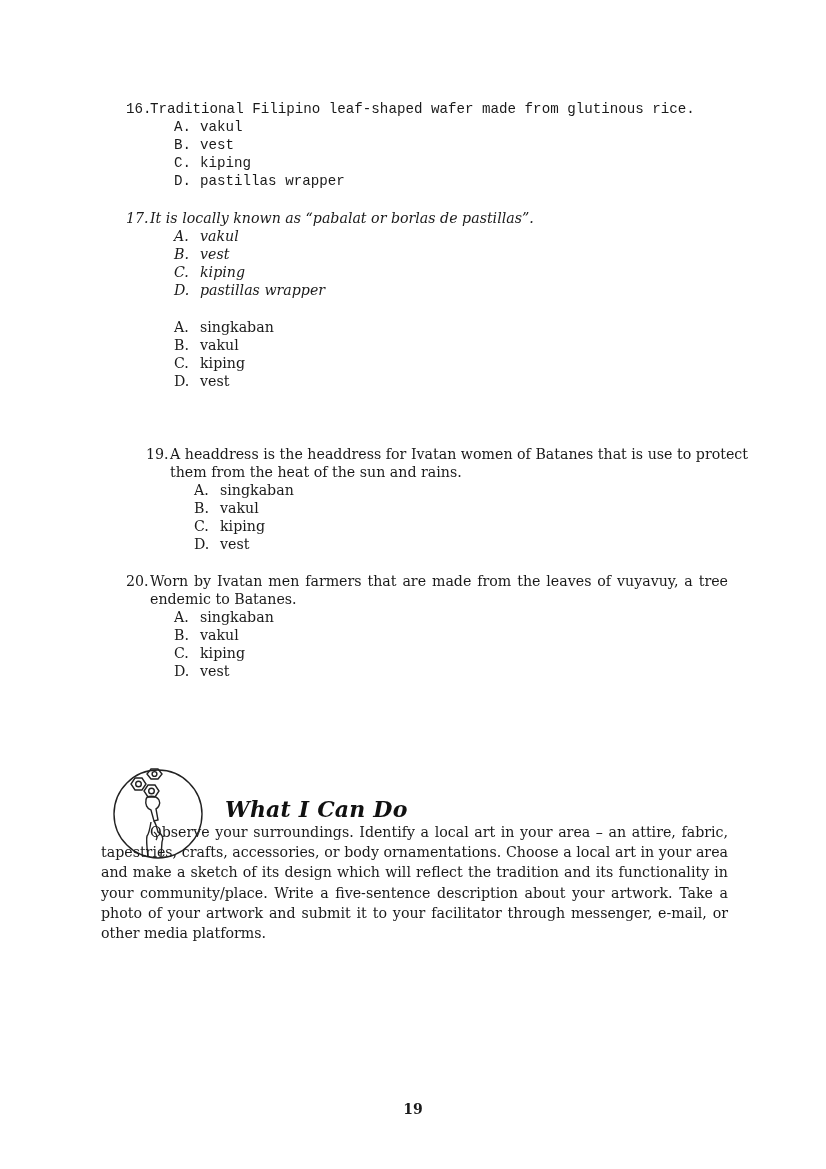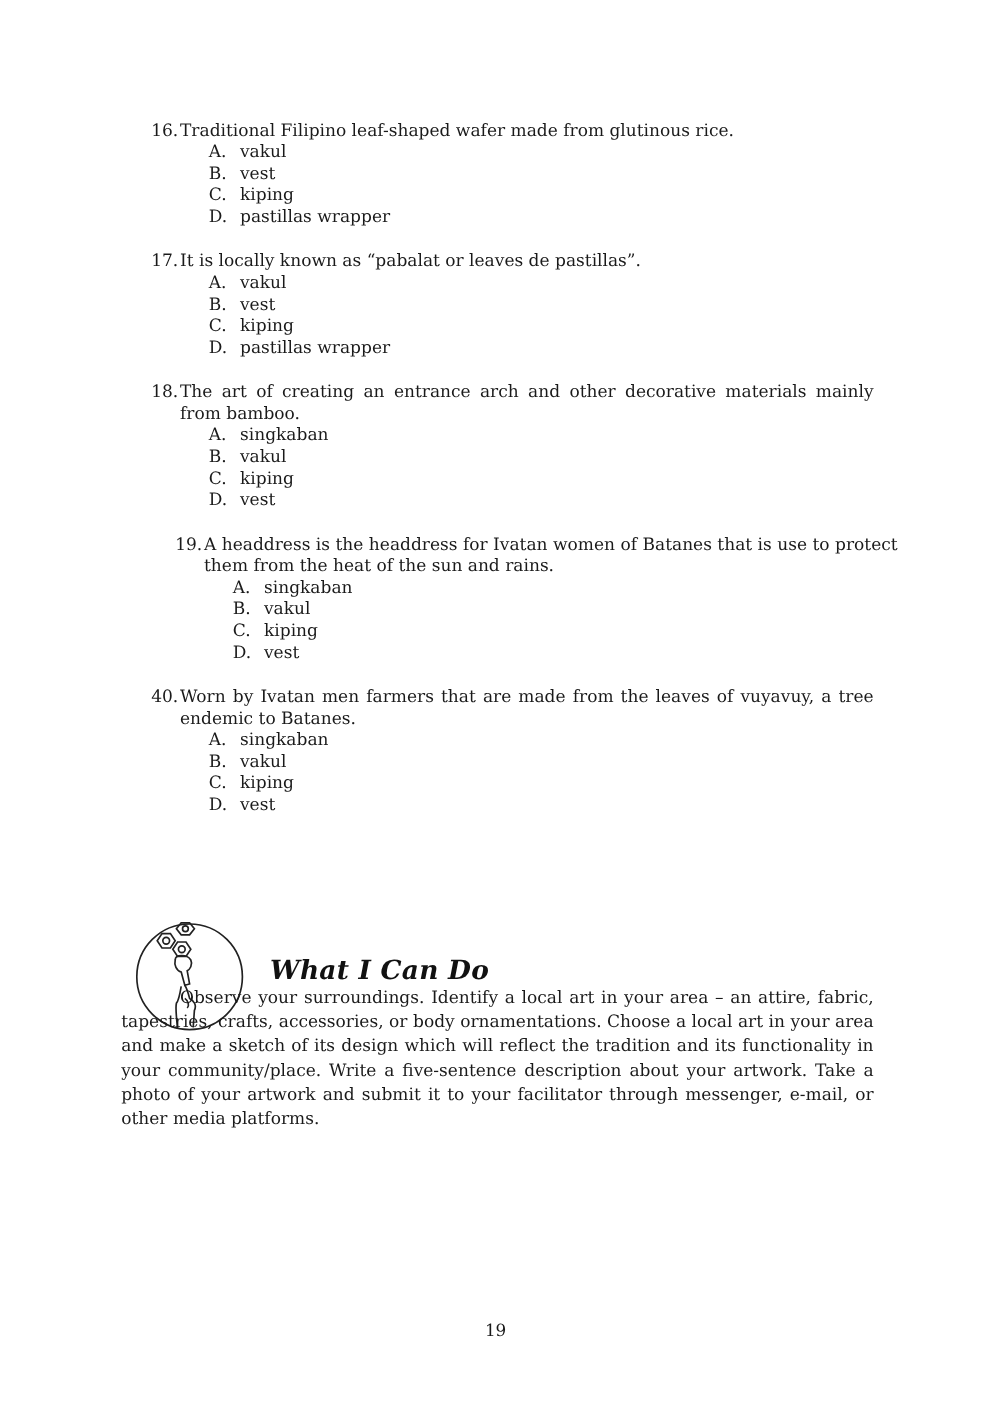--- a/index.html
+++ b/index.html
@@ -11,28 +11,28 @@
   .q .num { width: 24px; flex: none; }
   .q .text { flex: 1; text-align: justify; }
   .q .opts { margin: 0; padding: 0; list-style: none; margin-left: 48px; }
   .q .opts li { display: flex; height: 18px; }
   .q .opts .letter { width: 26px; }
   .icon-circle { position: absolute; left: 112px; top: 768px; width: 92px; height: 92px; }
   .heading { position: absolute; left: 225px; top: 796px; font-size: 22px; font-weight: bold; font-style: italic;
              font-family: "DejaVu Serif", serif; color: #111; letter-spacing: 0.2px; }
   .para { position: absolute; left: 101px; top: 822px; width: 627px; font-size: 14.2px; line-height: 20.2px;
           text-align: justify; text-indent: 49px; }
-  .pagenum { position: absolute; left: 0; width: 826px; top: 1101px; text-align: center; font-size: 14px; }
+  .pagenum { position: absolute; left: 0; width: 826px; top: 1101px; text-align: center; font-size: 14px; font-weight: bold; }
 </style>
 </head>
 <body>
 
 <div class="page">
 
-  <div class="q" style="top:100px;">
+  <div class="q" style="top:100px;font-family:Liberation Mono, monospace;">
     <div class="stem">
       <span class="num">16.</span>
       <span class="text">Traditional Filipino leaf-shaped wafer made from glutinous rice.</span>
     </div>
     <ul class="opts">
       <li>
           <span class="letter">A.</span>
           <span>vakul</span>
         </li>
       <li>
@@ -43,24 +43,24 @@
           <span class="letter">C.</span>
           <span>kiping</span>
         </li>
       <li>
           <span class="letter">D.</span>
           <span>pastillas wrapper</span>
         </li>
     </ul>
   </div>
 
-  <div class="q" style="top:209px;">
+  <div class="q" style="top:209px;font-style:italic;">
     <div class="stem">
       <span class="num">17.</span>
-      <span class="text">It is locally known as “pabalat or leaves de pastillas”.</span>
+      <span class="text">It is locally known as “pabalat or borlas de pastillas”.</span>
     </div>
     <ul class="opts">
       <li>
           <span class="letter">A.</span>
           <span>vakul</span>
         </li>
       <li>
           <span class="letter">B.</span>
           <span>vest</span>
         </li>
@@ -69,24 +69,20 @@
           <span>kiping</span>
         </li>
       <li>
           <span class="letter">D.</span>
           <span>pastillas wrapper</span>
         </li>
     </ul>
   </div>
 
   <div class="q" style="top:318px;">
-    <div class="stem">
-      <span class="num">18.</span>
-      <span class="text">The art of creating an entrance arch and other decorative materials mainly from bamboo.</span>
-    </div>
     <ul class="opts">
       <li>
           <span class="letter">A.</span>
           <span>singkaban</span>
         </li>
       <li>
           <span class="letter">B.</span>
           <span>vakul</span>
         </li>
       <li>
@@ -120,21 +116,21 @@
         </li>
       <li>
           <span class="letter">D.</span>
           <span>vest</span>
         </li>
     </ul>
   </div>
 
   <div class="q" style="top:572px;">
     <div class="stem">
-      <span class="num">40.</span>
+      <span class="num">20.</span>
       <span class="text">Worn by Ivatan men farmers that are made from the leaves of vuyavuy, a tree endemic to Batanes.</span>
     </div>
     <ul class="opts">
       <li>
           <span class="letter">A.</span>
           <span>singkaban</span>
         </li>
       <li>
           <span class="letter">B.</span>
           <span>vakul</span>

